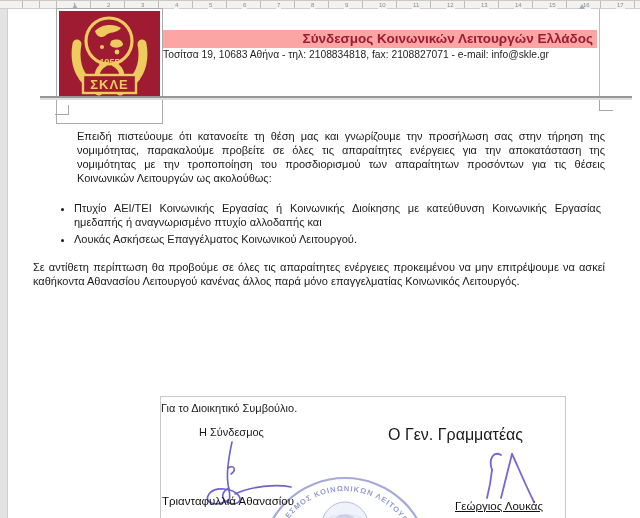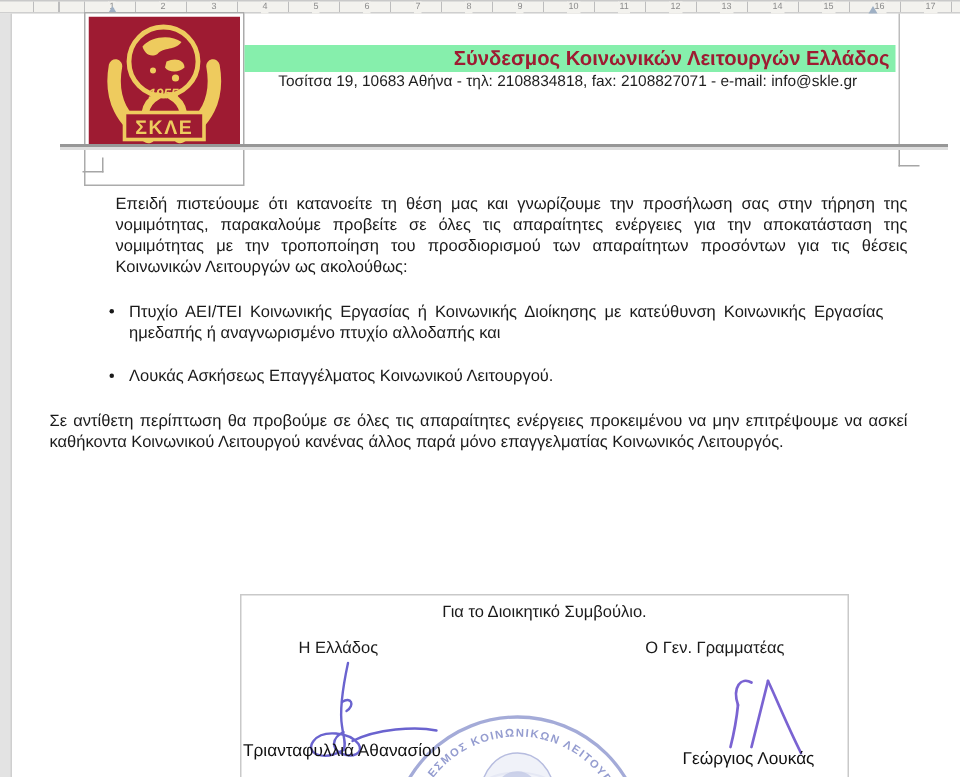--- a/index.html
+++ b/index.html
@@ -17,47 +17,47 @@
     box-sizing:border-box;
   }
   .ruler-num{position:absolute;top:0;font-size:6px;line-height:8px;color:#8b8b8b;background:#f3f2ee;padding:0 1px;}
   .ruler-marker{position:absolute;top:3px;width:0;height:0;border-left:3px solid transparent;border-right:3px solid transparent;border-bottom:5px solid #9fb0c4;}
   
   .left-margin-strip{position:absolute;left:0;top:9px;width:8px;height:509px;background:#e3e3e3;border-right:1px solid #cfcfcf;box-sizing:border-box;}
   
   .logo-frame{position:absolute;left:56px;top:8px;width:107px;height:116px;background:#fff;border:1px solid #ababab;box-sizing:border-box;padding:2px;}
   .logo-frame svg{display:block;}
   .title-banner{
-    position:absolute;left:163px;top:30px;width:434px;height:18px;background:#86efac;
+    position:absolute;left:163px;top:30px;width:434px;height:18px;background:#fca5a5;
     text-align:right;line-height:18px;font-size:13.5px;font-weight:bold;color:#9e1b32;
     padding-right:4px;box-sizing:border-box;white-space:nowrap;
   }
   .contact-line{
-    position:absolute;left:163px;top:49px;width:434px;text-align:center;
+    position:absolute;left:163px;top:49px;width:434px;text-align:left;
     font-size:10.3px;color:#1f1f1f;padding-right:3px;box-sizing:border-box;white-space:nowrap;
   }
   .header-right-border{position:absolute;left:599px;top:9px;width:1px;height:88px;background:#bdbdbd;}
   .header-rule{position:absolute;left:40px;top:96px;width:592px;height:2px;background:#979797;box-shadow:0 2px 0 #dedede;}
   .crop-mark-left{position:absolute;left:55px;top:105px;width:13px;height:9px;border-right:1px solid #a6a6a6;border-bottom:1px solid #a6a6a6;}
   .crop-mark-right{position:absolute;left:599px;top:100px;width:13px;height:10px;border-left:1px solid #a6a6a6;border-bottom:1px solid #a6a6a6;}
   
   .doc-body{position:absolute;left:33px;top:111px;width:572px;font-size:11px;line-height:13.9px;text-align:justify;}
   .doc-body p{margin:0;}
   .doc-body p.p2{margin-top:19px;margin-left:44px;}
   .doc-body ul{margin:16px 0 0 0;padding-left:37px;}
-  .doc-body li{margin:16px;}
+  .doc-body li{margin:4px;}
   .doc-body p.p3{margin-top:14px;}
   .doc-body p.p4{margin-top:22px;}
   
   .sig-box{position:absolute;left:160px;top:396px;width:406px;height:132px;border:1px solid #c9c9c9;box-sizing:border-box;background:transparent;}
-  .sig-heading{position:absolute;left:0;top:5px;width:100%;text-align:center;font-size:11px;color:#1a1a1a;}
+  .sig-heading{position:absolute;left:0;top:5px;width:100%;text-align:left;font-size:11px;color:#1a1a1a;}
   .sig-role-left{position:absolute;left:38px;top:29px;font-size:11px;}
-  .sig-role-right{position:absolute;right:42px;top:29px;font-size:11px;}
+  .sig-role-right{position:absolute;right:42px;top:29px;font-size:16px;}
   .sig-name-left{position:absolute;left:162px;top:495px;font-size:11.5px;color:#111;}
-  .sig-name-right{position:absolute;left:455px;top:500px;font-size:11.5px;color:#111;}
+  .sig-name-right{position:absolute;left:455px;top:500px;font-size:11.5px;color:#111;text-decoration:underline;}
   .sig-svg{position:absolute;}
 </style>
 </head>
 <body>
 
 <div id="screen">
 
   <div class="ruler">
     <span><span class="ruler-num" style="left: 72px;">1</span><span class="ruler-num" style="left: 106px;">2</span><span class="ruler-num" style="left: 140px;">3</span><span class="ruler-num" style="left: 174px;">4</span><span class="ruler-num" style="left: 208px;">5</span><span class="ruler-num" style="left: 242px;">6</span><span class="ruler-num" style="left: 276px;">7</span><span class="ruler-num" style="left: 310px;">8</span><span class="ruler-num" style="left: 344px;">9</span><span class="ruler-num" style="left: 378px;">10</span><span class="ruler-num" style="left: 412px;">11</span><span class="ruler-num" style="left: 446px;">12</span><span class="ruler-num" style="left: 480px;">13</span><span class="ruler-num" style="left: 514px;">14</span><span class="ruler-num" style="left: 548px;">15</span><span class="ruler-num" style="left: 582px;">16</span><span class="ruler-num" style="left: 616px;">17</span></span>
     <span class="ruler-marker" style="left:72px;"></span>
@@ -94,26 +94,26 @@
   <div class="header-rule"></div>
   <div class="crop-mark-left"></div>
   <div class="crop-mark-right"></div>
 
   <div class="doc-body">
     <p class="p2">Επειδή πιστεύουμε ότι κατανοείτε τη θέση μας και γνωρίζουμε την προσήλωση σας στην τήρηση της νομιμότητας, παρακαλούμε προβείτε σε όλες τις απαραίτητες ενέργειες για την αποκατάσταση της νομιμότητας με  την τροποποίηση  του προσδιορισμού των απαραίτητων προσόντων για τις θέσεις Κοινωνικών Λειτουργών ως ακολούθως:</p>
     <ul>
       <li>Πτυχίο ΑΕΙ/ΤΕΙ Κοινωνικής Εργασίας ή Κοινωνικής Διοίκησης με κατεύθυνση Κοινωνικής Εργασίας ημεδαπής ή αναγνωρισμένο πτυχίο αλλοδαπής και</li>
       <li>Λουκάς Ασκήσεως Επαγγέλματος Κοινωνικού Λειτουργού.</li>
     </ul>
-    <p class="p3">Σε αντίθετη περίπτωση θα προβούμε σε όλες τις απαραίτητες ενέργειες προκειμένου να μην επιτρέψουμε να ασκεί καθήκοντα Κοινωνικού Λειτουργού κανένας άλλος παρά μόνο επαγγελματίας Κοινωνικός Λειτουργός.</p>
+    <p class="p3">Σε αντίθετη περίπτωση θα προβούμε σε όλες τις απαραίτητες ενέργειες προκειμένου να μην επιτρέψουμε να ασκεί καθήκοντα Αθανασίου Λειτουργού κανένας άλλος παρά μόνο επαγγελματίας Κοινωνικός Λειτουργός.</p>
   </div>
 
   <div class="sig-box">
     <div class="sig-heading">Για το Διοικητικό Συμβούλιο.</div>
-    <div class="sig-role-left">Η Ελλάδος</div>
+    <div class="sig-role-left">Η Σύνδεσμος</div>
     <div class="sig-role-right">Ο Γεν. Γραμματέας</div>
   </div>
 
   <svg class="sig-svg" style="left:185px;top:438px;" width="118" height="72" viewBox="0 0 118 72">
     <g fill="none" stroke="#6a63cf" stroke-width="1.6" stroke-linecap="round">
       <path d="M47,4 C44,18 41,34 43,46 C44,54 46,58 44,62"></path>
       <path d="M43,30 C49,26 52,32 46,36"></path>
       <path d="M44,62 C30,70 18,64 24,56 C30,48 48,50 54,58 C58,64 50,68 42,64 C36,61 36,54 44,50"></path>
       <path d="M50,56 C66,48 92,46 106,49"></path>
     </g>

